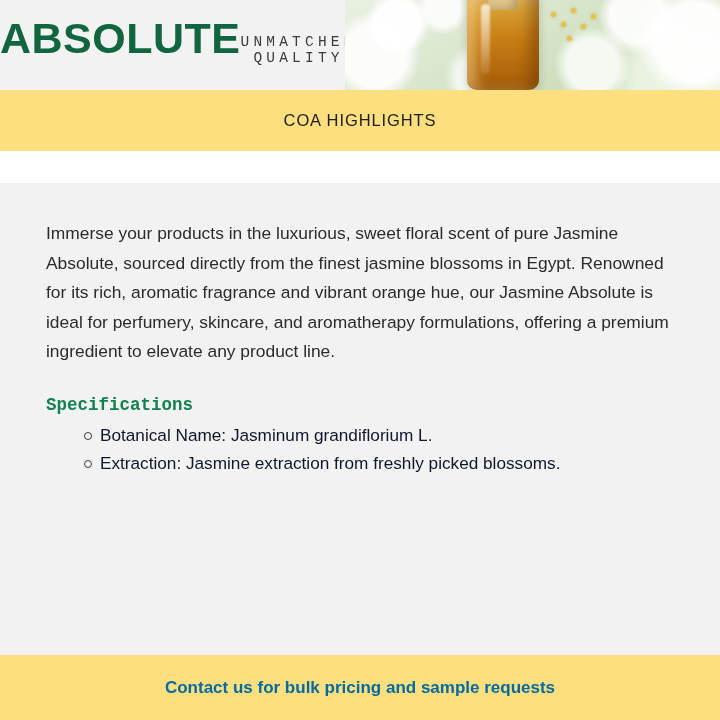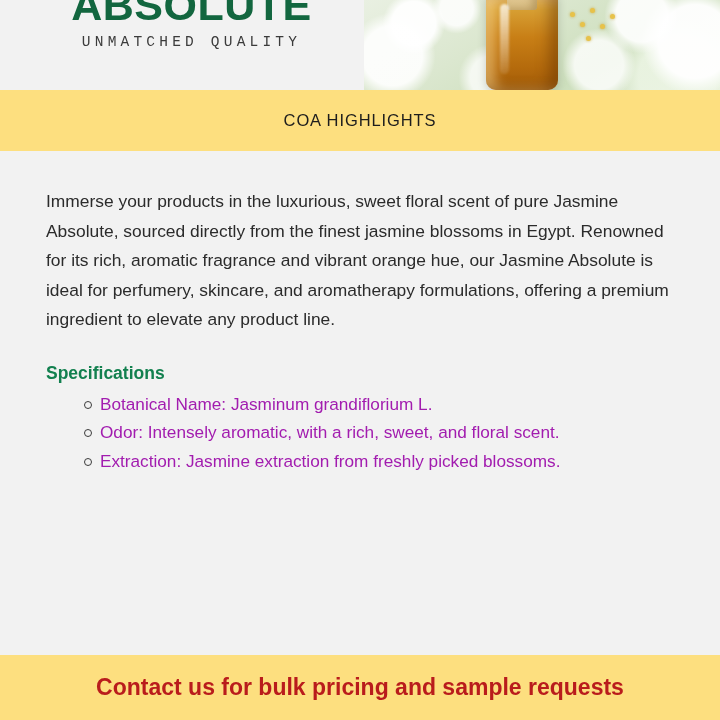--- a/index.html
+++ b/index.html
@@ -28,26 +28,24 @@
     flex-direction: row;
     align-items: stretch;
     background: #f2f2f2;
     overflow: hidden;
     flex: 0 0 90px;
   }
   .header-left {
     width: 345px;
     background: #f2f2f2;
     display: flex;
-    flex-direction: column;
     justify-content: flex-start;
     align-items: center;
     padding-top: 0;
     position: relative;
-    margin-left: 19px;
   }
   .brand-title {
     font-family: "Liberation Sans", sans-serif;
     font-size: 43px;
     line-height: 38px;
     font-weight: bold;
     color: #12663f;
     letter-spacing: 0.5px;
     margin-top: -14px;
     text-align: center;
@@ -135,47 +133,48 @@
     color: #1d1d1d;
     letter-spacing: 0.9px;
   }
 
   
   .body {
     flex: 1 1 auto;
     background: #f2f2f2;
     padding: 36px 33px 0 46px;
     overflow: hidden;
+    margin-top: 32px;
   }
   .intro {
     font-family: "Liberation Sans", sans-serif;
     font-size: 17.4px;
     line-height: 29.5px;
     color: #2b2b2b;
     margin: 0 0 28px 0;
     max-width: 650px;
   }
   .spec-title {
-    font-family: Liberation Sans, sans-serif;
+    font-family: Liberation Mono, monospace;
     font-size: 17.5px;
     font-weight: bold;
     color: #12804f;
     margin: 0 0 6px 0;
   }
   ul.specs {
     list-style: none;
     margin: 0;
     padding: 0 0 0 38px;
   }
   ul.specs li {
     position: relative;
     font-family: "Liberation Sans", sans-serif;
     font-size: 17.2px;
     line-height: 28.6px;
-    color: #a21caf;
+    color: #0f172a;
     padding-left: 16px;
     margin-bottom: 0;
     max-width: 655px;
   }
   ul.specs li::before {
     content: "";
     position: absolute;
     left: 0;
     top: 11px;
     width: 6px;
@@ -189,23 +188,23 @@
   .footer {
     background: #fddf7f;
     height: 65px;
     flex: 0 0 65px;
     display: flex;
     align-items: center;
     justify-content: center;
   }
   .footer-text {
     font-family: "Liberation Sans", sans-serif;
-    font-size: 23px;
+    font-size: 17px;
     font-weight: bold;
-    color: #b91c1c;
+    color: #0369a1;
   }
 </style>
 </head>
 <body>
 
 <div class="page">
 
   <div class="header">
     <div class="header-left">
       <div class="brand-title">ABSOLUTE</div>
@@ -229,21 +228,20 @@
     <div class="coa-bar-text">COA HIGHLIGHTS</div>
   </div>
 
   <div class="body">
     <p class="intro">Immerse your products in the luxurious, sweet floral scent of pure Jasmine Absolute, sourced directly from the finest jasmine blossoms in Egypt. Renowned for its rich, aromatic fragrance and vibrant orange hue, our Jasmine Absolute is ideal for perfumery, skincare, and aromatherapy formulations, offering a premium ingredient to elevate any product line.</p>
 
     <div class="spec-title">Specifications</div>
 
     <ul class="specs">
       <li>Botanical Name: Jasminum grandiflorium L.</li>
-      <li>Odor: Intensely aromatic, with a rich, sweet, and floral scent.</li>
       <li>Extraction: Jasmine extraction from freshly picked blossoms.</li>
     </ul>
   </div>
 
   <div class="footer">
     <div class="footer-text">Contact us for bulk pricing and sample requests</div>
   </div>
 
 </div>
 

